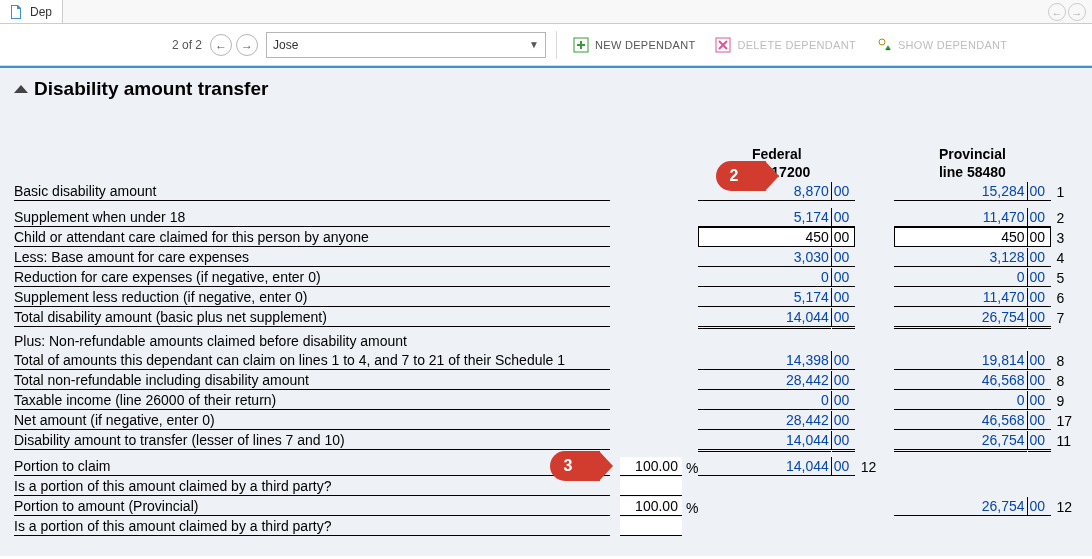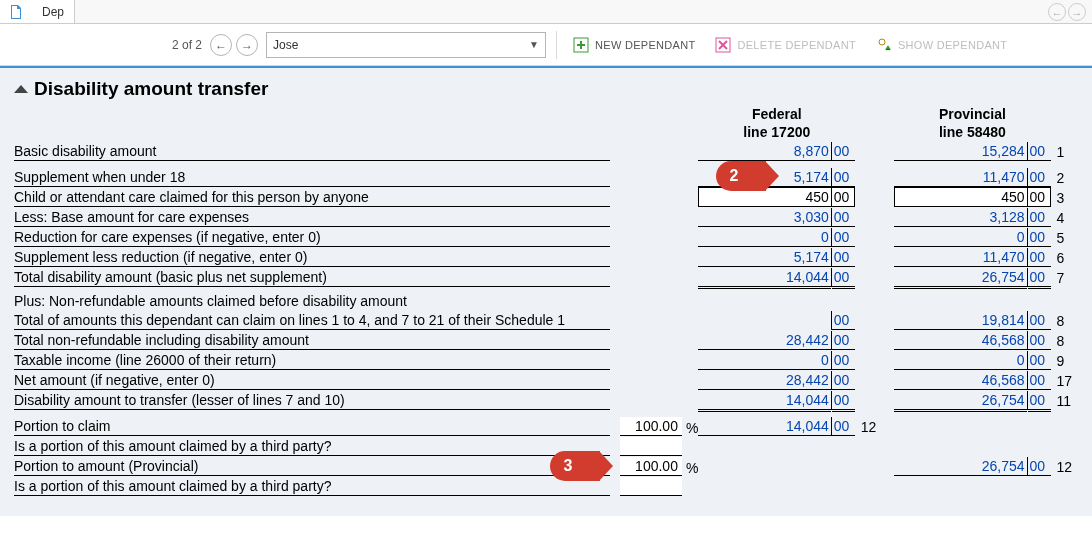--- a/index.html
+++ b/index.html
@@ -15,21 +15,21 @@
     background: #f8f8f8;
     border-bottom: 1px solid #ccc;
     height: 24px;
     display: flex;
     align-items: stretch;
     position: relative;
   }
   .tab {
     display: flex;
     align-items: center;
-    gap: 20px;
+    gap: 8px;
     padding: 0 10px;
     background: #fff;
     border-right: 1px solid #ccc;
     font-size: 12px;
     color: #333;
   }
   .tab .doc-icon { width: 12px; height: 14px; }
   .nav-area {
     position: absolute;
     right: 6px;
@@ -129,20 +129,21 @@
   .col-heads {
     display: flex;
   }
   .col-heads .spacer { width: 700px; }
   .col-head {
     width: 160px;
     text-align: center;
     font-weight: bold;
     font-size: 14px;
     line-height: 1.25;
+    margin-top: 40px;
   }
   .col-gap { width: 40px; }
   .col-suffix { width: 28px; }
 
   .row {
     display: flex;
     align-items: flex-end;
     min-height: 20px;
     position: relative;
   }
@@ -461,20 +462,21 @@
           <div class="rownum"></div>
           <div style="width: 12px;"></div>
           <div style="width: 160px;"></div>
           <div class="rownum"></div>
         </div>
         <div class="row">
           <div class="label" style="width: 590px;">Total of amounts this dependant can claim on lines 1 to 4, and 7 to 21 of their Schedule 1</div>
           <div class="label-gap1"></div>
           <div style="width: 90px;"></div>
           <div class="amount link">
+            <div class="whole">14,398</div>
             <div class="cents">00</div>
           </div>
           <div class="rownum" style="visibility: hidden;"></div>
           <div style="width: 12px;"></div>
           <div class="amount link">
             <div class="whole">19,814</div>
             <div class="cents">00</div>
           </div>
           <div class="rownum">8</div>
         </div>

